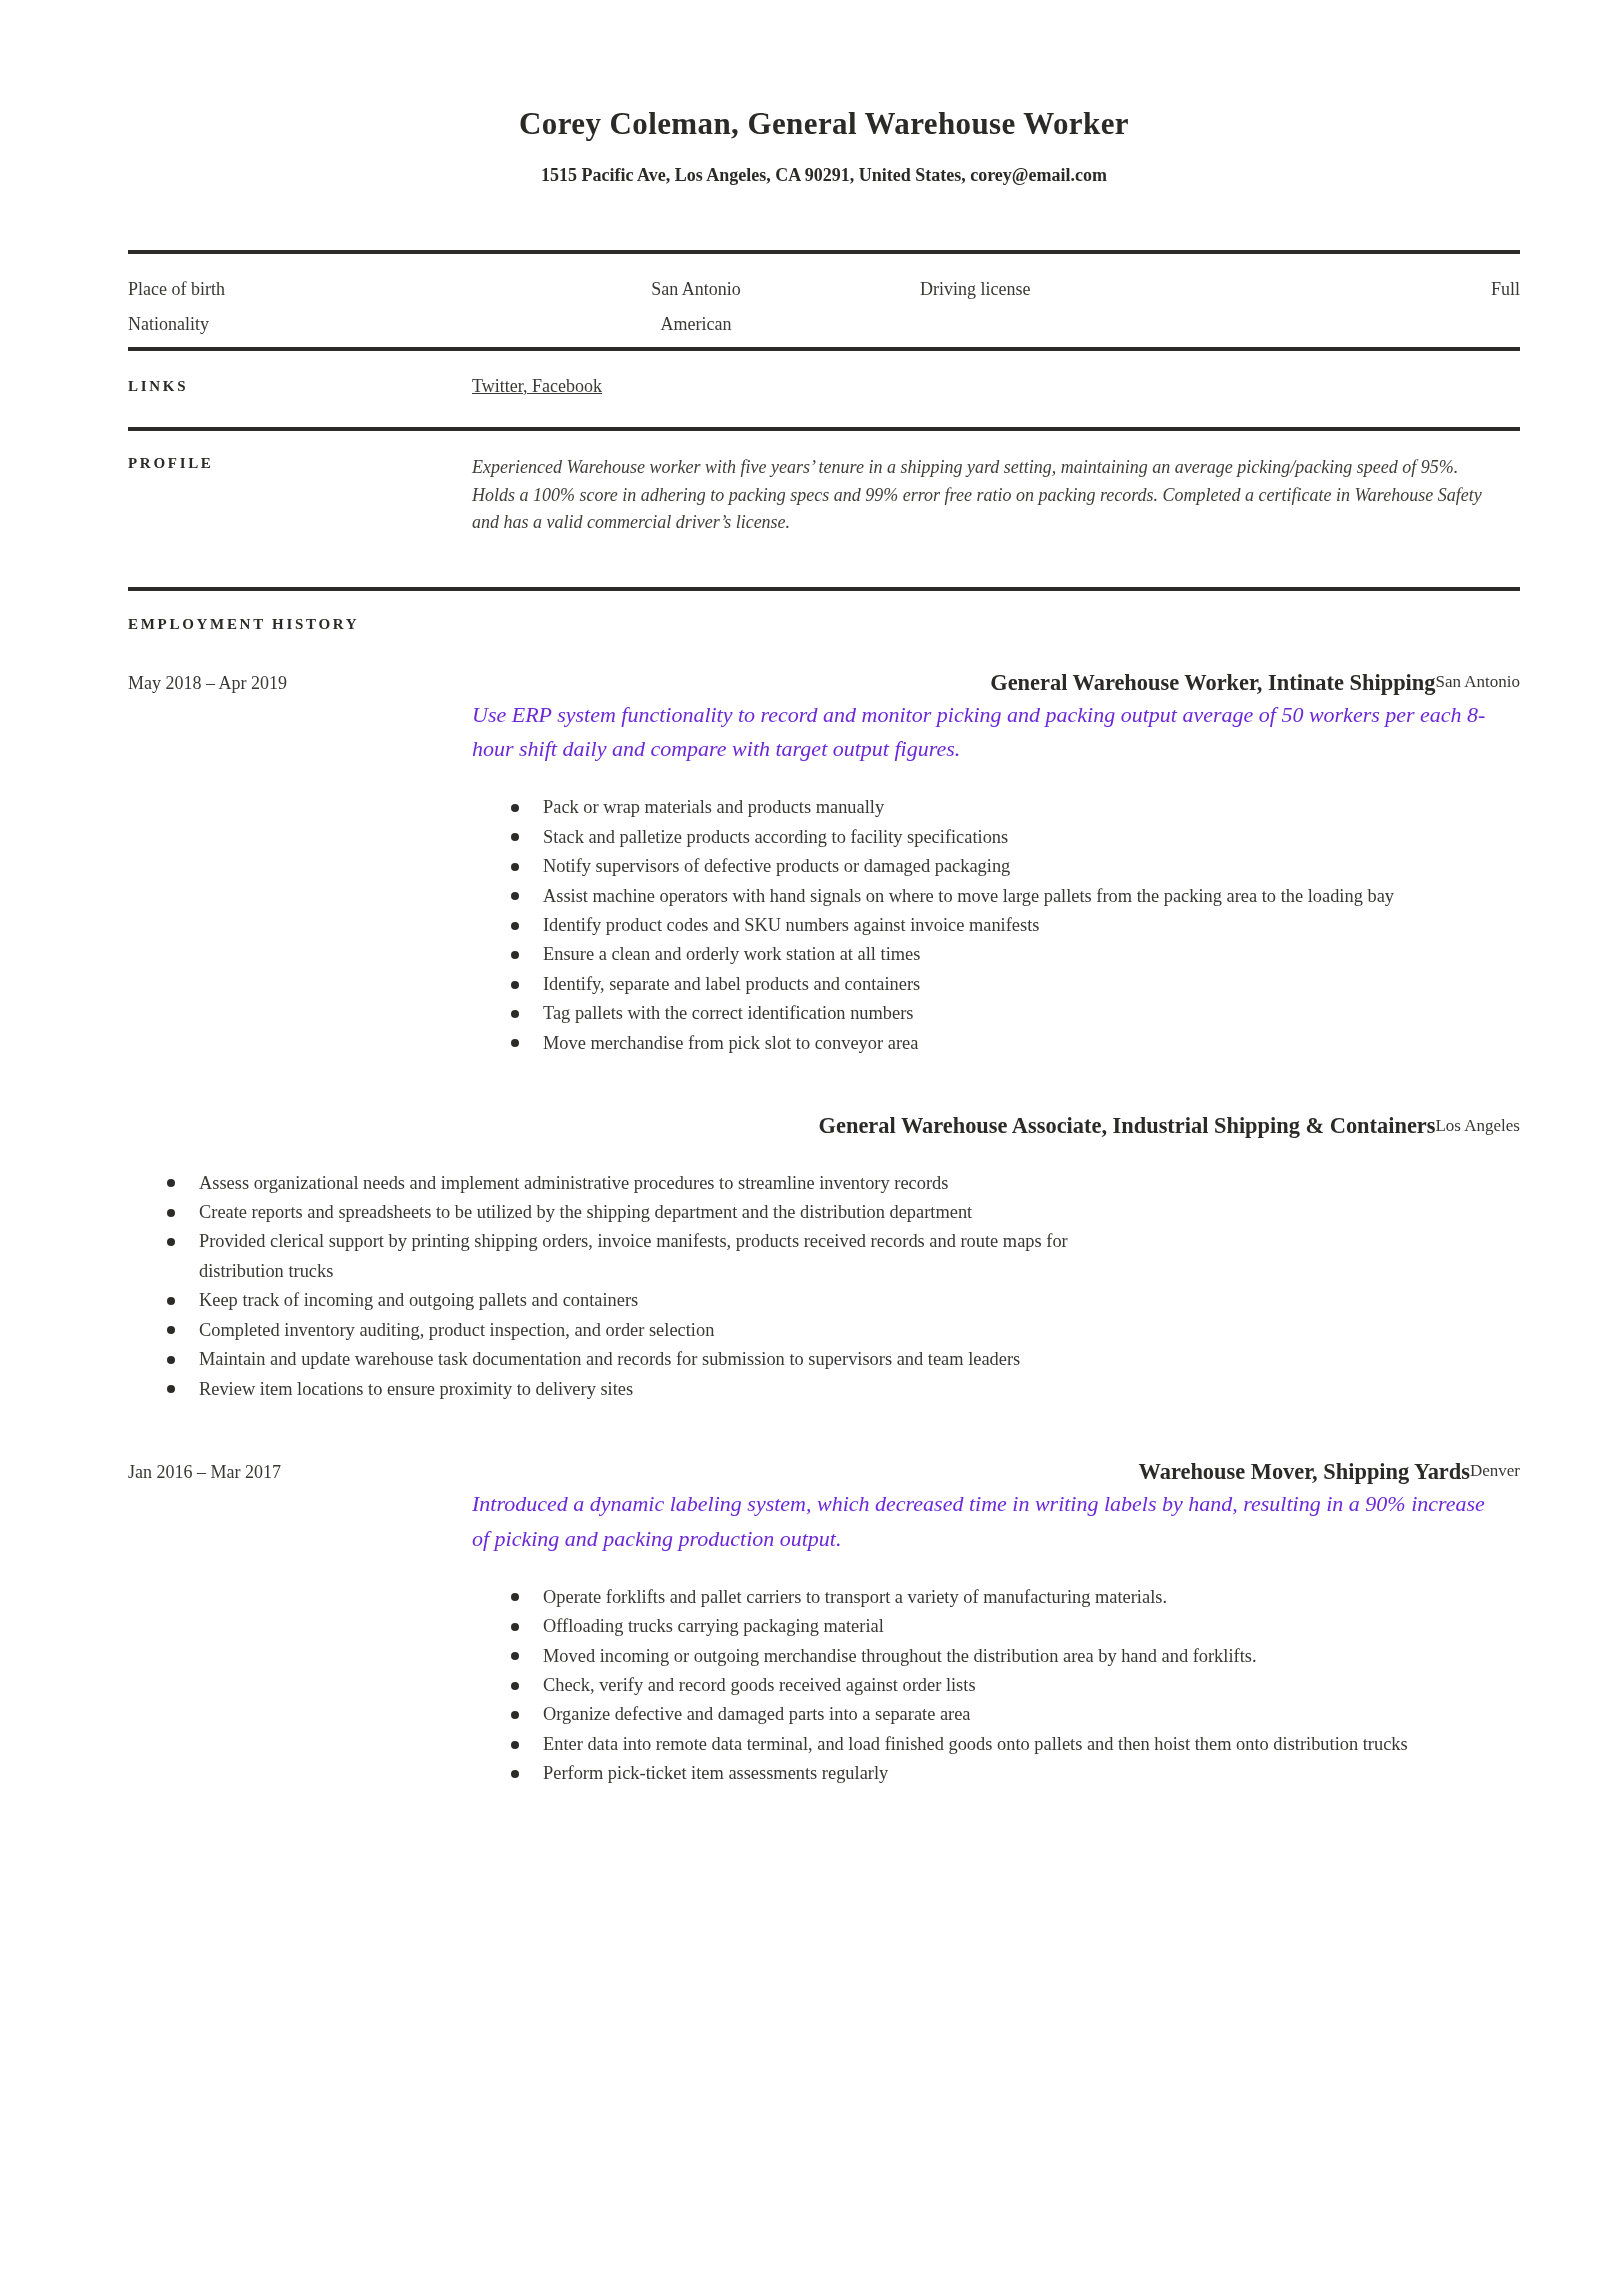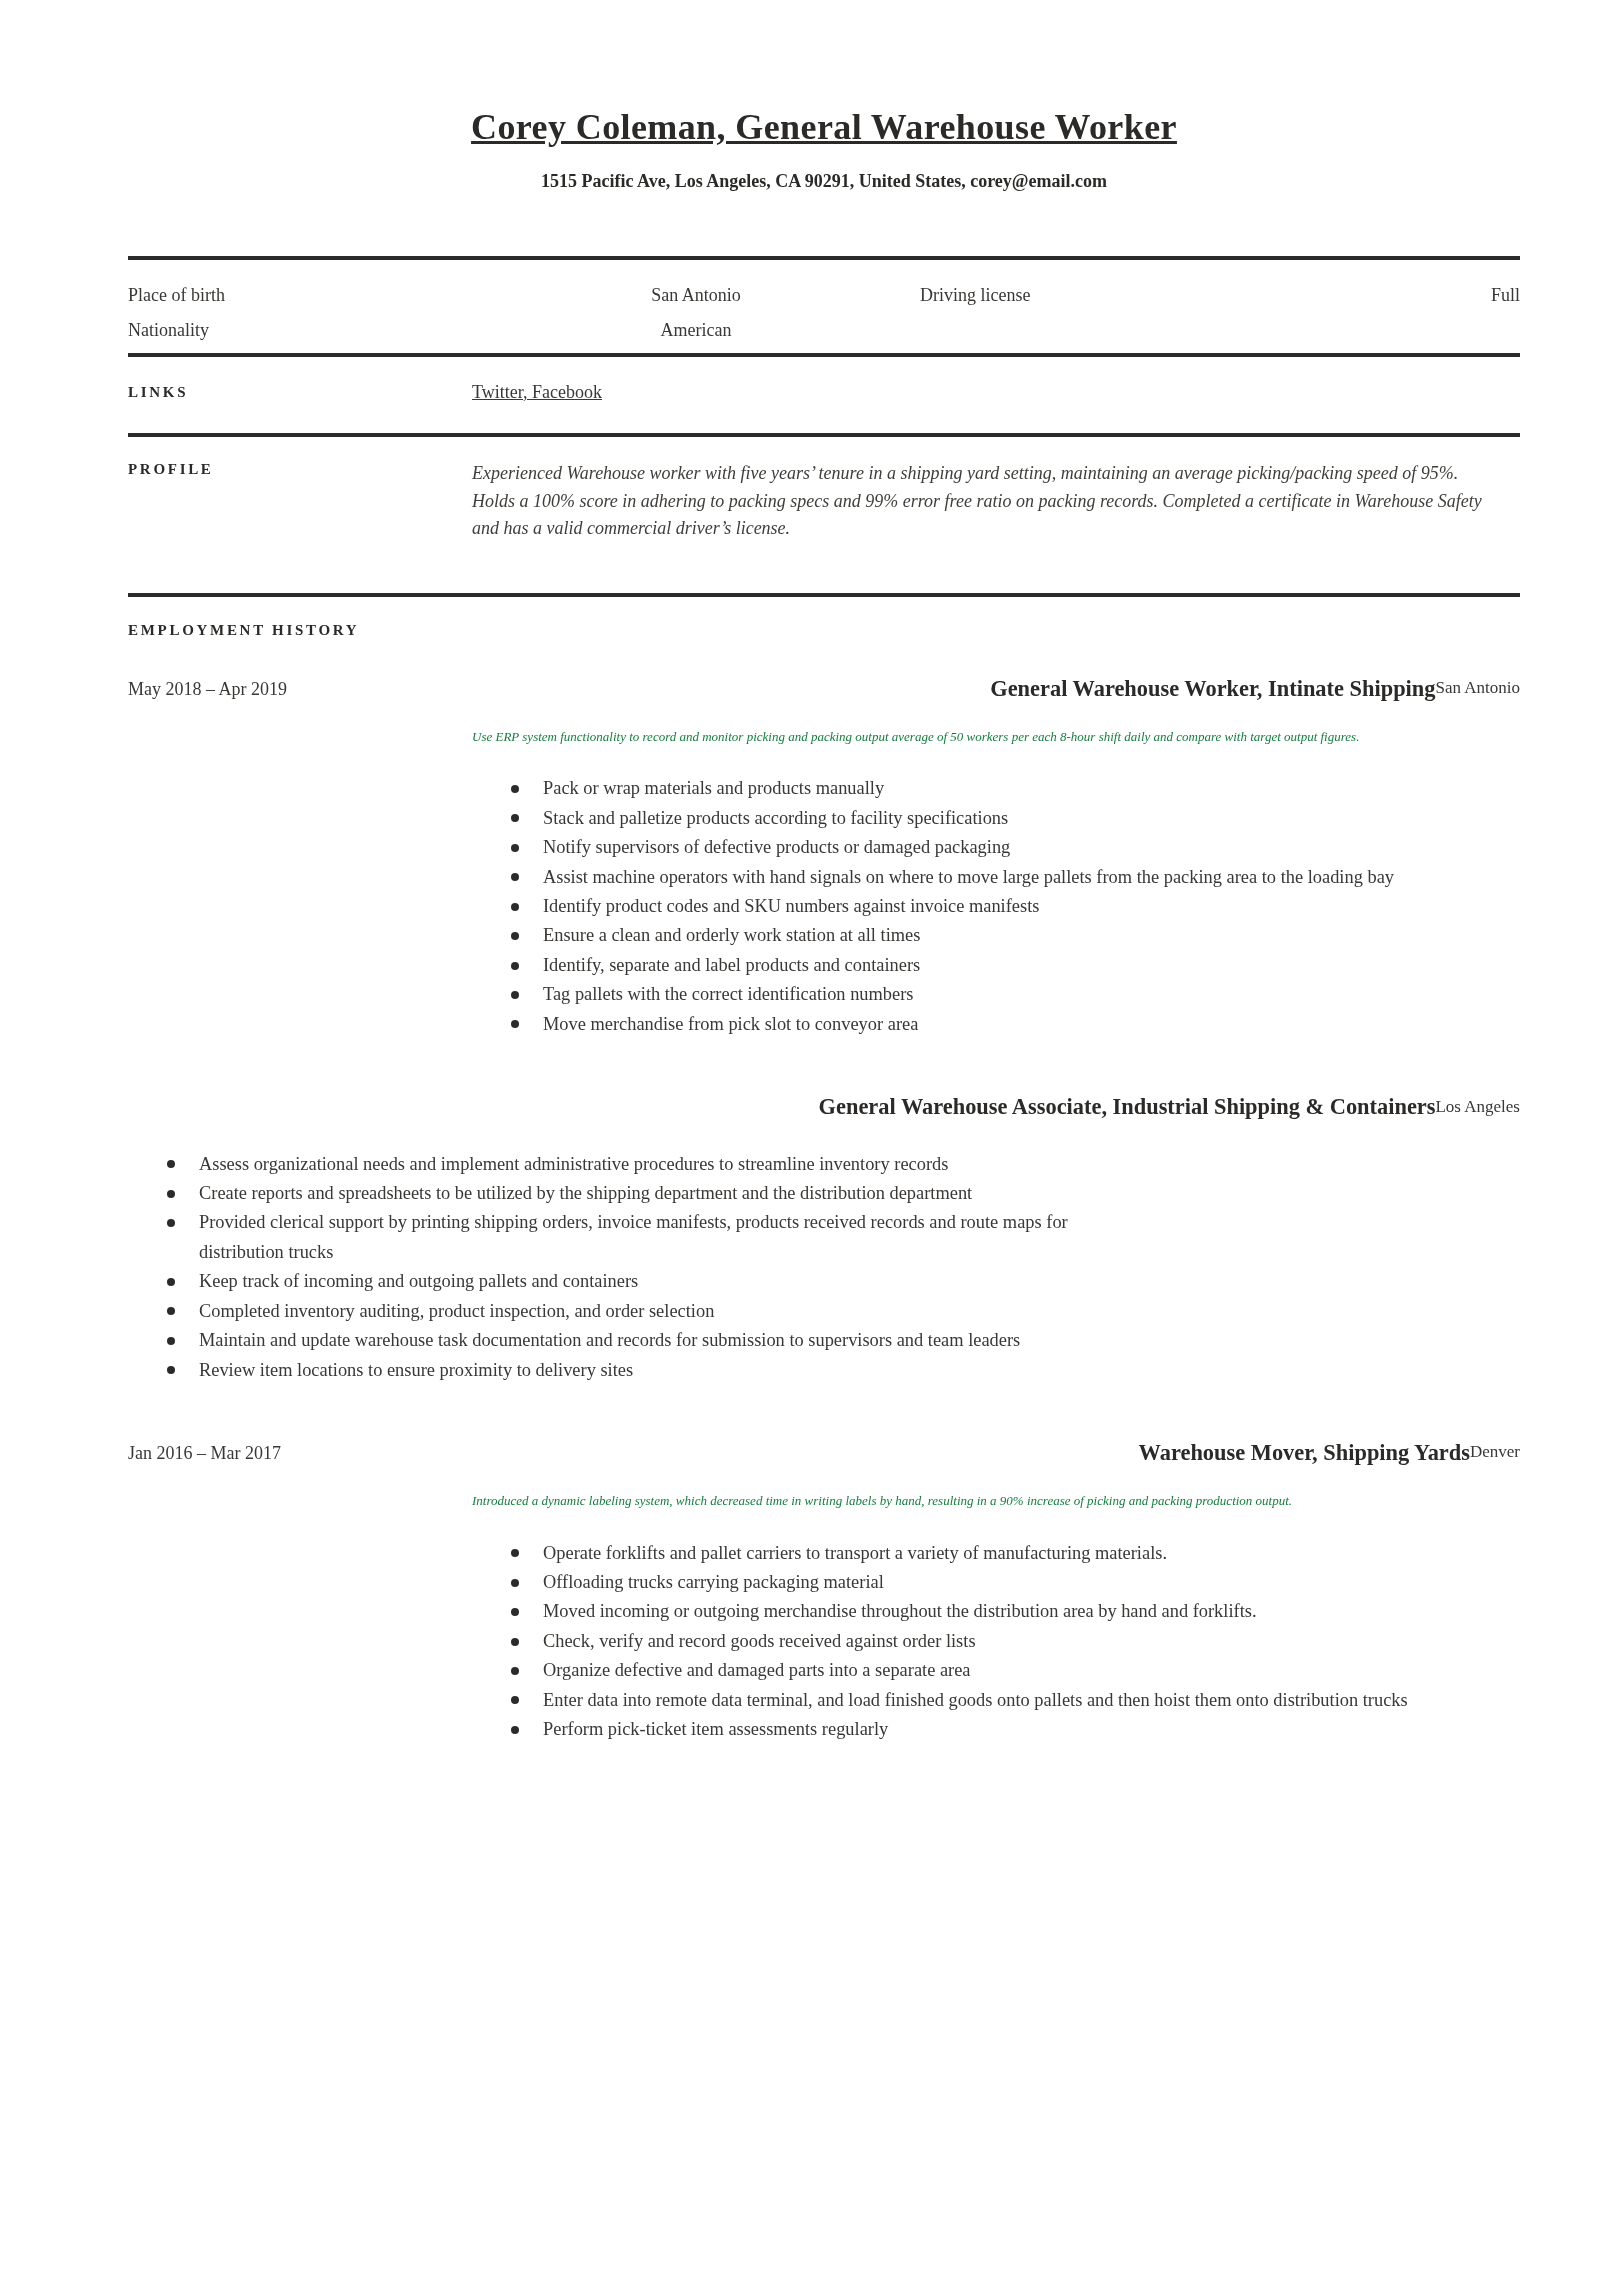--- a/index.html
+++ b/index.html
@@ -4,21 +4,21 @@
 <style>
   html,body { margin:0; padding:0; background:#e8e8e8; }
   .page {
     width:1620px; height:2293px; background:#ffffff; margin:0 auto;
     font-family:"Liberation Serif", serif; color:#3a3836;
     overflow:hidden; box-sizing:border-box;
     padding:106px 100px 0 128px;
   }
   
   .name {
-    font-size:36px; font-weight:bold; text-align:center; color:#2b2a28; letter-spacing:0.4px;text-decoration:underline;
+    font-size:31px; font-weight:bold; text-align:center; color:#2b2a28; letter-spacing:0.4px;
   }
   .contact {
     font-size:18px; font-weight:bold; text-align:center; color:#2b2a28; margin-top:23px;
   }
   .rule { border:none; height:3.6px; background:#2c2b29; margin:0; }
   .rule-1 { margin-top:64px; }
 
   
   .details { padding:25px 0 9px 0; }
   .detail-row { display:flex; align-items:baseline; margin-bottom:14.3px; font-size:18px; }
@@ -47,22 +47,22 @@
 
   .employment { padding-top:23px; }
   .entry { display:flex; margin-top:34px; }
   .entry + .entry { margin-top:52px; }
   .entry-dates { width:344px; flex-shrink:0; font-size:18px; padding-top:6.3px; }
   .entry-body { flex:1; }
   .entry-head { display:flex; justify-content:flex-end; align-items:flex-start; }
   .job-title { font-size:22.4px; font-weight:bold; color:#2b2a28; max-width:708px; line-height:1.4; }
   .job-location { font-size:17px; padding-top:5.4px; white-space:nowrap; }
   .job-summary {
-    font-style:italic; font-size:13px; line-height:1.55; margin-top:23px;
-    max-width:1016px; color:#15803d;
+    font-style:italic; font-size:22px; line-height:1.55; 
+    max-width:1016px; color:#6d28d9;
   }
   .bullets { margin:27px 0 0 0; padding:0 0 0 39px; list-style:none; max-width:936px; }
   .bullet { position:relative; padding-left:32px; font-size:18.4px; line-height:1.6; color:#3a3836; }
   .bullet::before {
     content:""; position:absolute; left:0; top:10.7px; width:8px; height:8px;
     border-radius:50%; background:#2c2b29;
   }
 </style>
 </head>
 <body>

